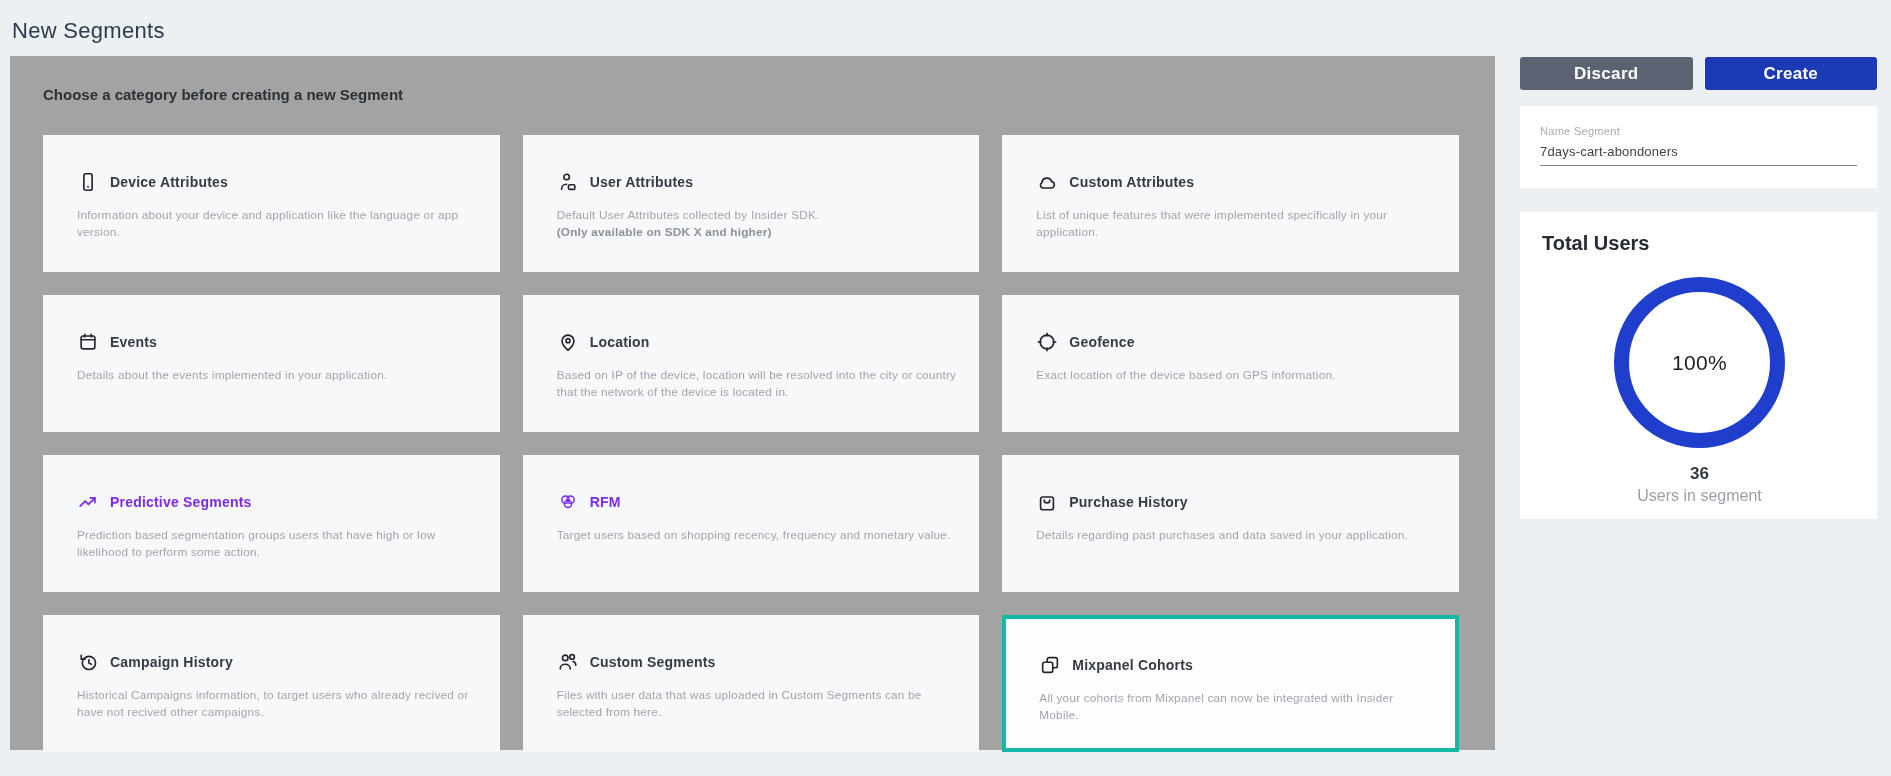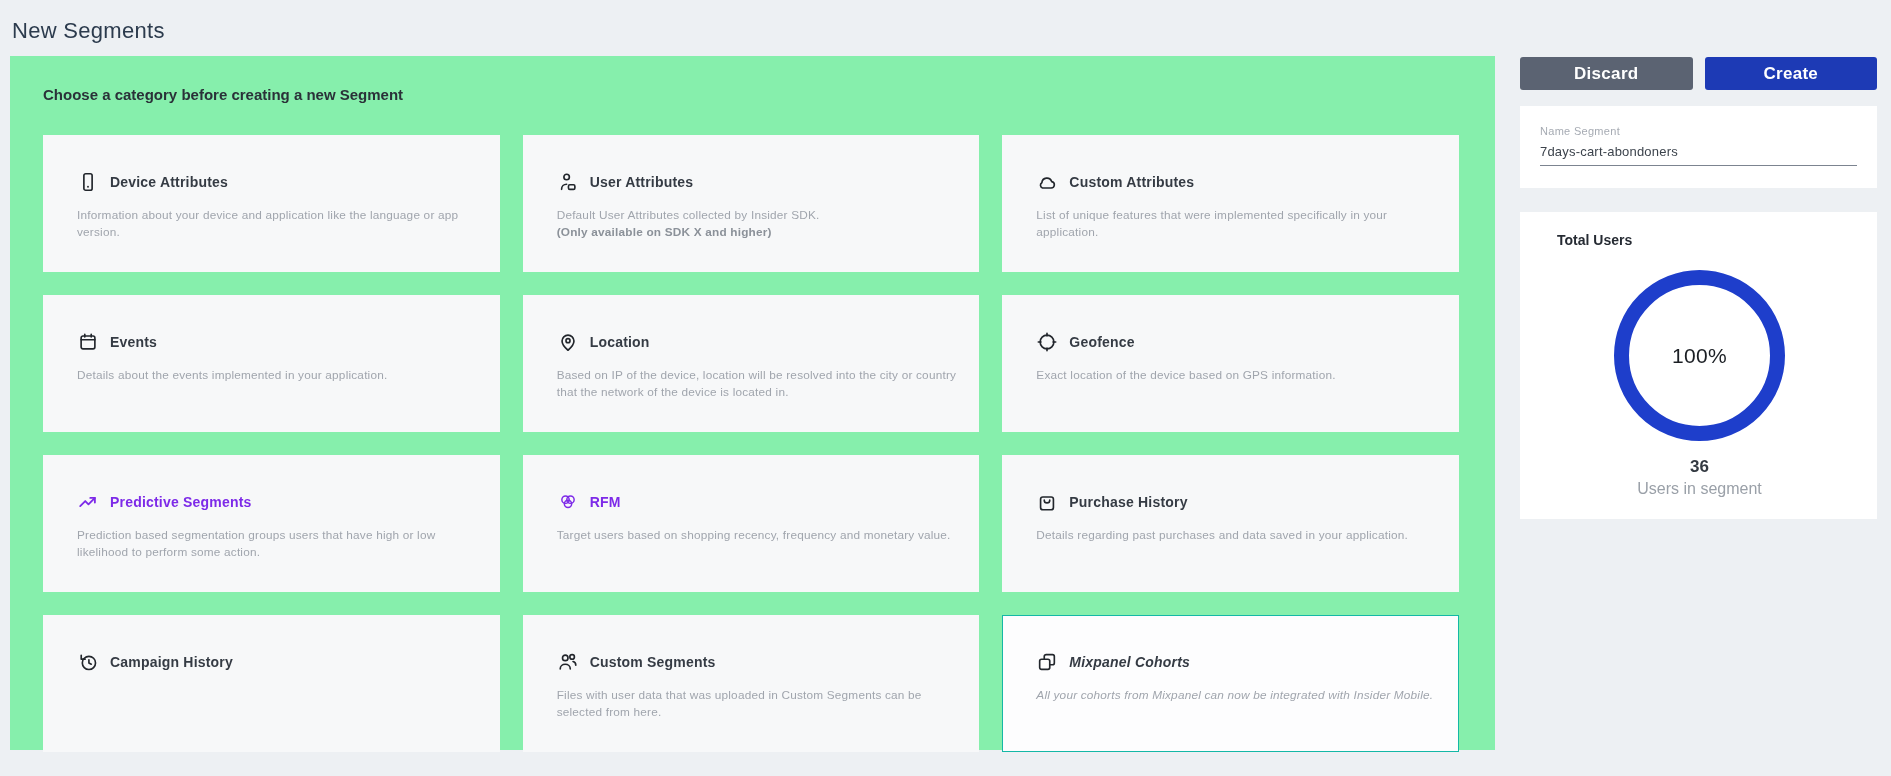--- a/index.html
+++ b/index.html
@@ -5,52 +5,52 @@
   * { margin:0; padding:0; box-sizing:border-box; }
   html,body { background:#edf0f3; font-family:"Liberation Sans", sans-serif; }
   .app { width:1891px; height:776px; background:#edf0f3; overflow:hidden; }
 
   .page-title { padding:18px 0 12px 12px; font-size:22px; font-weight:500;
     color:#2c3b4d; letter-spacing:.3px; }
 
   .layout { display:flex; align-items:flex-start; padding:0 14px 0 10px; gap:25px; }
 
   
-  .main-panel { flex:1; background:#86efac; height:694px; padding:30px 36px 0 33px; }
+  .main-panel { flex:1; background:#a3a3a3; height:694px; padding:30px 36px 0 33px; }
   .panel-heading { font-size:15px; font-weight:700; color:#2a3138; margin-bottom:32px; }
 
   .grid { display:grid; grid-template-columns:repeat(3,1fr); gap:23px; }
   .card { background:#f7f8f9; height:137px; padding:34px 22px 0 33px;
     border:1px solid transparent; cursor:pointer; }
   .card-head { display:flex; align-items:center; gap:11px; height:24px; }
   .card-head .icon { width:22px; height:22px; color:#22262c; flex:0 0 auto; display:flex; }
   .card-title { font-size:14px; font-weight:700; color:#353b44; letter-spacing:.2px; }
   .card-desc { margin-top:13px; font-size:11.8px; line-height:17px; color:#a0a5ad;
     max-width:402px; letter-spacing:.2px; }
   .card-desc.strong { margin-top:0; font-weight:700; color:#8b9199; }
 
   .card.accent .icon, .card.accent .card-title { color:#7d2ae8; }
-  .card.selected { background:#fdfdfe; border:1px solid #14b8a6;font-style:italic; }
+  .card.selected { background:#fdfdfe; border:4px solid #14b8a6; }
 
   
   .sidebar { width:357px; display:flex; flex-direction:column; }
   .btn-row { display:flex; gap:12px; margin-top:1px; }
   .btn { flex:1; height:33px; border:none; border-radius:3px; font-size:17px;
     font-weight:700; color:#ffffff; font-family:inherit; cursor:pointer; letter-spacing:.3px; }
   .btn-discard { background:#5b6372; }
   .btn-create  { background:#1d3ab5; }
 
   .name-card { background:#ffffff; margin-top:16px; padding:19px 20px 22px 20px; }
   .name-label { font-size:11px; color:#a6abb3; letter-spacing:.3px; }
   .name-input { display:block; width:100%; margin-top:7px; border:none;
     border-bottom:1px solid #7c8490; background:transparent; font-family:inherit;
     font-size:13px; color:#3c434c; padding:0 0 6px 0; outline:none; letter-spacing:.2px; }
 
   .users-card { background:#ffffff; margin-top:24px; height:307px; padding:20px 20px 0 22px; }
-  .users-heading { font-size:14px; font-weight:700; color:#262b33;margin-left:15px; }
+  .users-heading { font-size:20px; font-weight:700; color:#262b33; }
   .donut { width:171px; height:171px; border:15px solid #1e3ecb; border-radius:50%;
     margin:22px auto 0 auto; display:flex; align-items:center; justify-content:center; }
   .donut-pct { font-size:21px; font-weight:400; color:#1b1f24; letter-spacing:.3px; }
   .users-count { margin-top:16px; text-align:center; font-size:17px; font-weight:700; color:#343a42; }
   .users-caption { margin-top:3px; text-align:center; font-size:16px; color:#9aa0a8; }
 
   svg { display:block; }
 </style>
 </head>
 <body>
@@ -189,20 +189,21 @@
           <div class="card-head">
             <span class="icon">
               <svg width="22" height="22" viewBox="0 0 24 24" fill="none" stroke="currentColor" stroke-width="1.8" stroke-linecap="round" stroke-linejoin="round">
                   <circle cx="13" cy="13" r="7.2"></circle>
                   <path d="M13 9.5V13l2.6 1.4"></path>
                   <path d="M4.6 4.6v4.3h4.3"></path>
                 </svg>
             </span>
             <span class="card-title">Campaign History</span>
           </div>
+          <p class="card-desc">Historical Campaigns information, to target users who already recived or have not recived other campaigns.</p>
         </div>
 
         <div class="card">
           <div class="card-head">
             <span class="icon">
               <svg width="22" height="22" viewBox="0 0 24 24" fill="none" stroke="currentColor" stroke-width="1.8" stroke-linecap="round" stroke-linejoin="round">
                   <circle cx="9" cy="7.5" r="3"></circle>
                   <path d="M3.5 19.5c0-3 2.5-5 5.5-5s5.5 2 5.5 5"></path>
                   <circle cx="16.5" cy="6.5" r="2.5"></circle>
                   <path d="M17.5 11.5c2 .5 3 2 3 4"></path>

